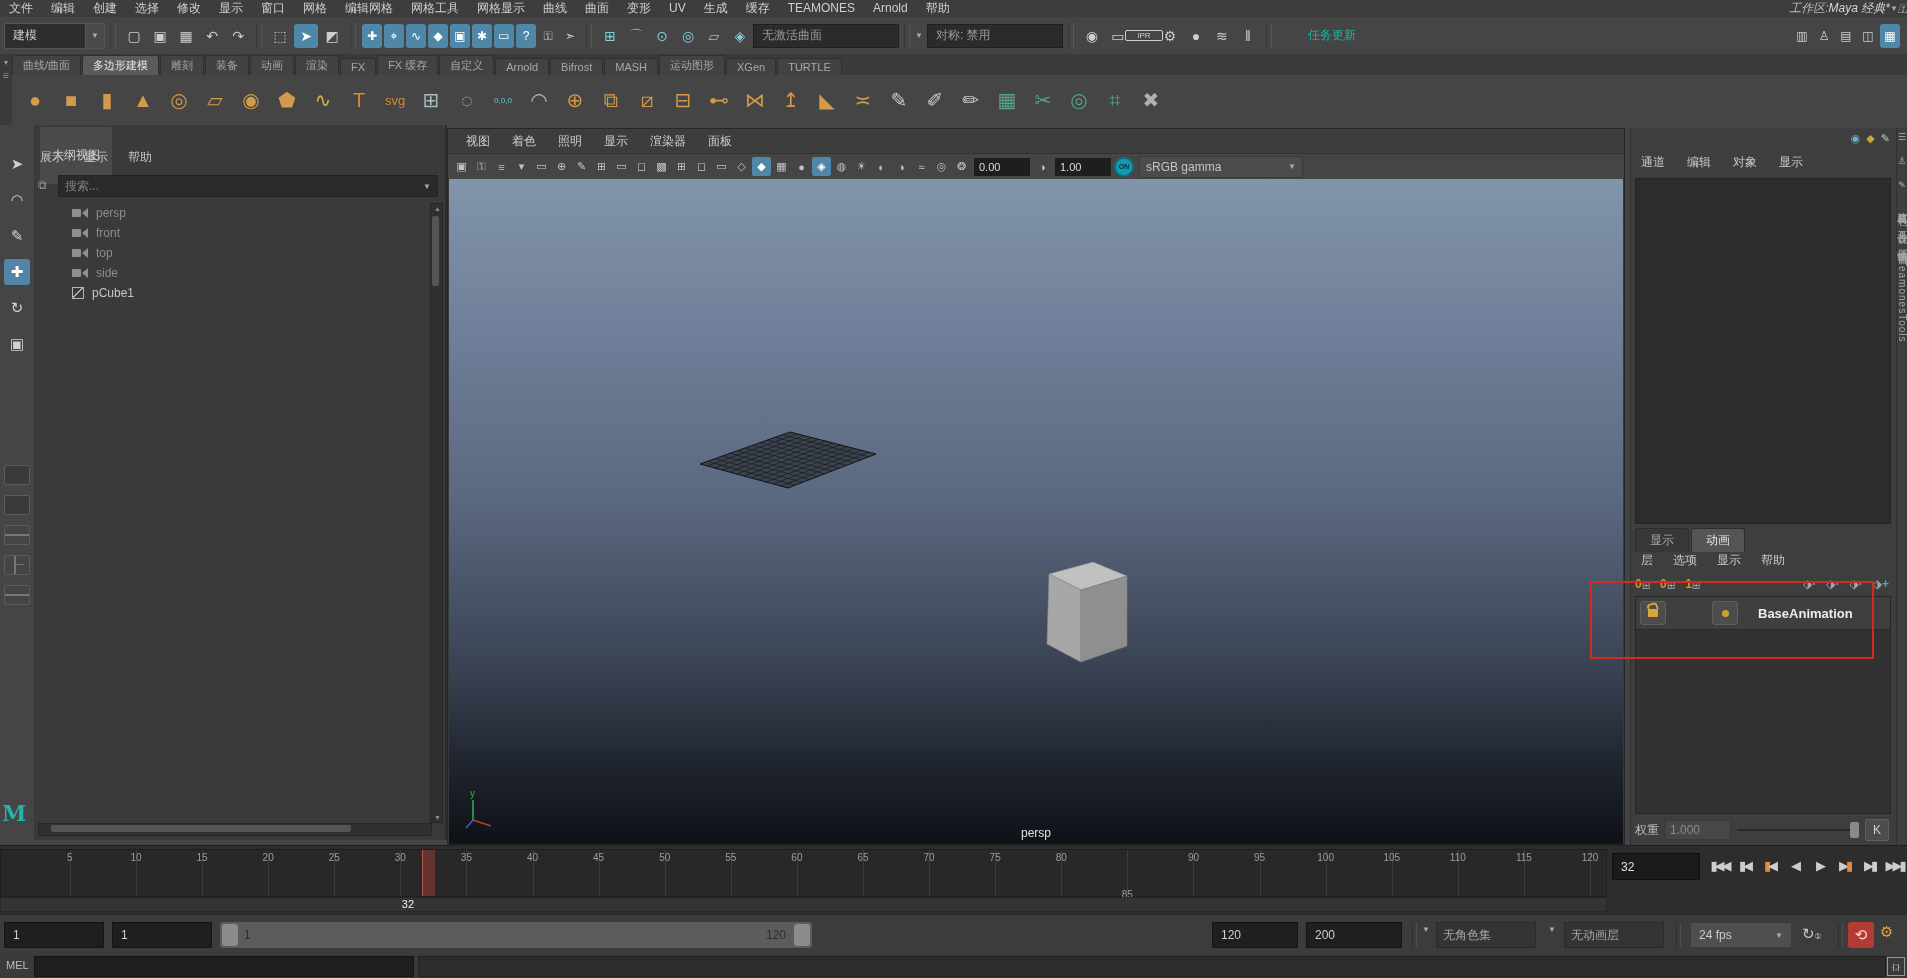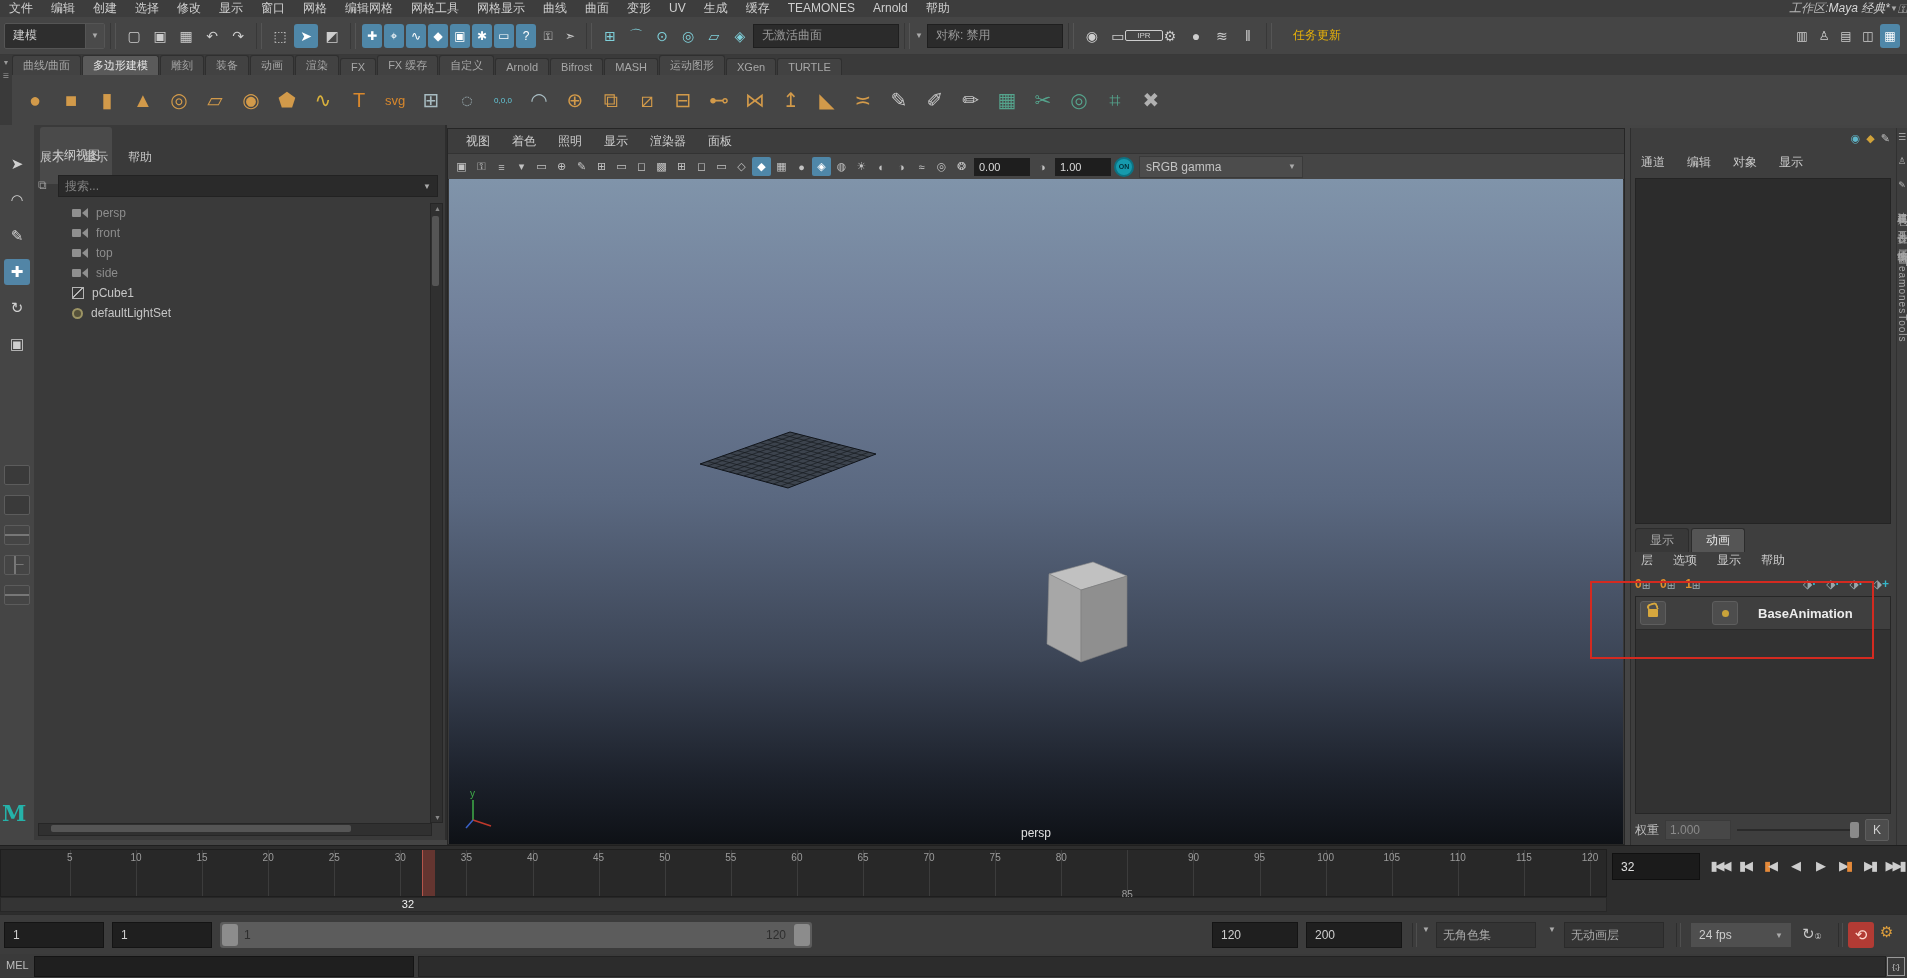--- a/index.html
+++ b/index.html
@@ -240,21 +240,21 @@
         <span class="sicon">▭</span>
         <span class="sicon">
           <span class="iprtxt">IPR</span>
         </span>
         <span class="sicon">⚙</span>
         <span class="sicon">●</span>
         <span class="sicon">≋</span>
       </span>
     <span class="sicon">‖</span>
     <div class="vsep"></div>
-    <span style="margin-left:16px;color:#eab308;cursor:pointer">任务更新</span>
+    <span style="margin-left:31px;color:#14b8a6;cursor:pointer">任务更新</span>
     <span id="slRight" class="row" style="margin-left:auto;margin-right:6px">
         <span class="sicon small">▥</span>
         <span class="sicon small">♙</span>
         <span class="sicon small">▤</span>
         <span class="sicon small">◫</span>
         <span class="sicon small active">▦</span>
       </span>
   </div>
 
   <div id="shelfMenuBtns" class="abs">
@@ -355,24 +355,20 @@
           <span class="icon-camera"></span>
           <span class="olabel">top</span>
         </div>
         <div class="outitem dim">
           <span class="icon-camera"></span>
           <span class="olabel">side</span>
         </div>
         <div class="outitem">
           <span class="icon-polycube"></span>
           <span class="olabel">pCube1</span>
-        </div>
-        <div class="outitem">
-          <span class="icon-objectset"></span>
-          <span class="olabel">defaultLightSet</span>
         </div>
       </div>
     <div id="outVScroll">
       <span class="scrollArrow" style="top:1px;left:3px">▲</span>
       <div class="thumb"></div>
       <span class="scrollArrow" style="bottom:1px;left:3px">▼</span>
     </div>
     <div id="outHScroll">
       <div class="thumb"></div>
     </div>

